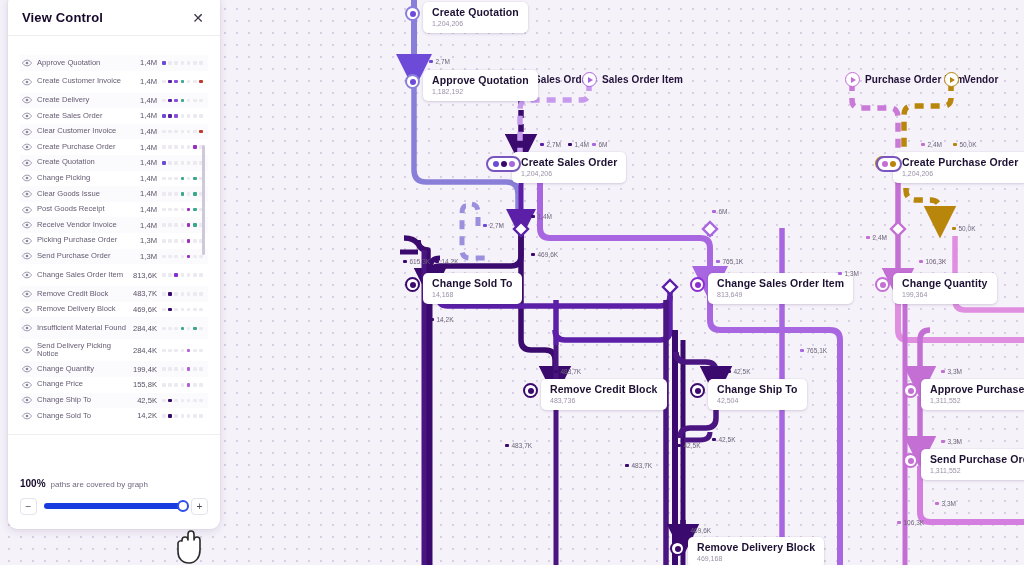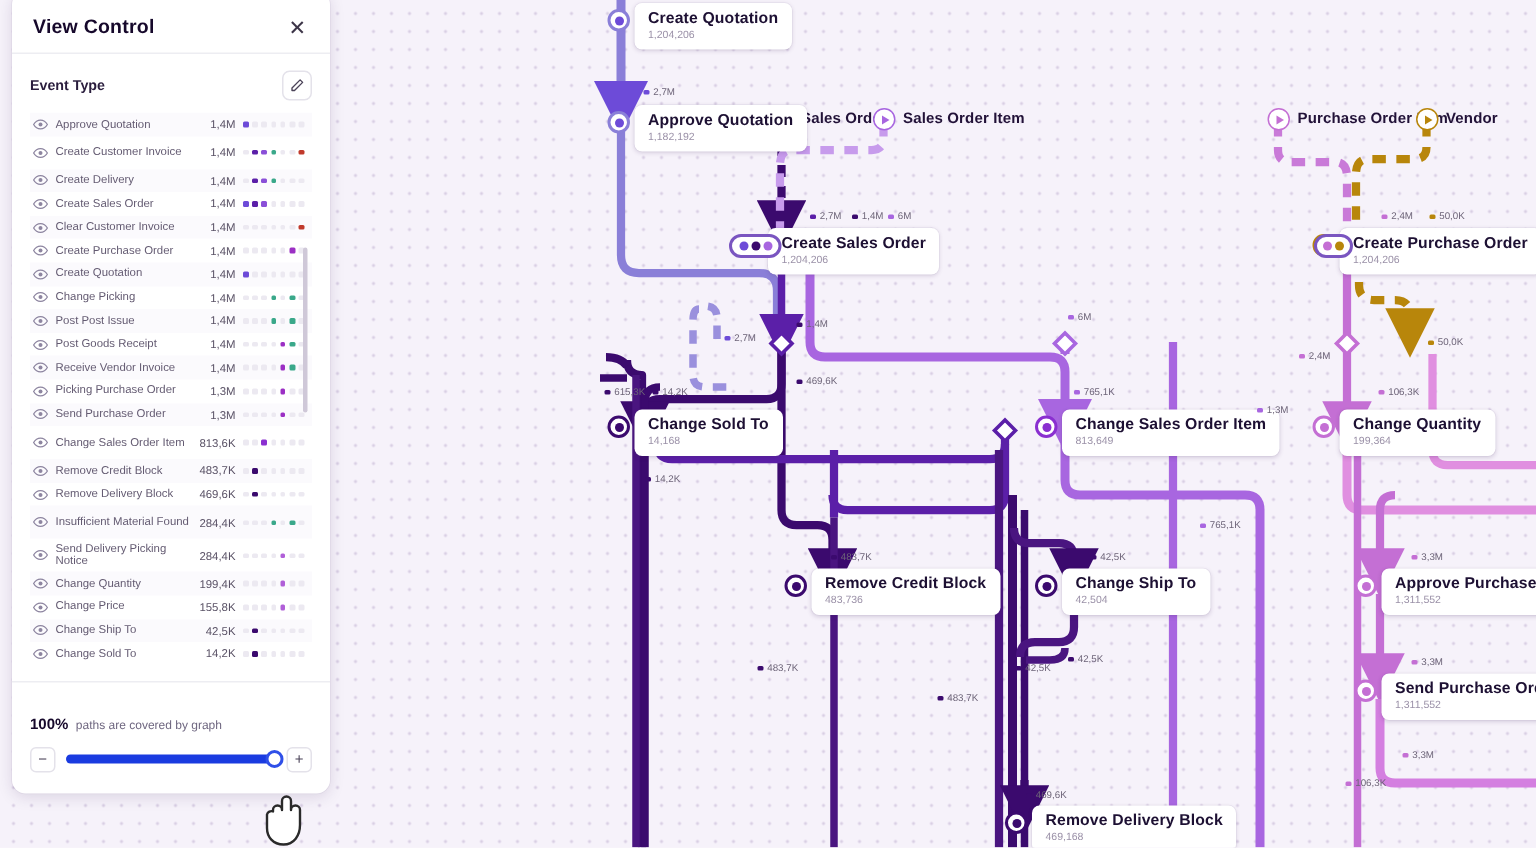--- a/index.html
+++ b/index.html
@@ -125,21 +125,21 @@
     position: absolute; right: 3px; top: 90px; width: 3px; height: 110px;
     background: #cfc8d8; border-radius: 2px;
   }
 
   
   #paths {
     border-top: 1px solid #ededf2; margin-top: 6px; padding: 11px 12px 14px 12px;
   }
   .paths-title { font-size: 11px; font-weight: bold; color: #16082b; }
   .paths-info { margin-top: 12px; font-size: 8px; color: #6f6780; display: flex; align-items: baseline; gap: 5px; }
-  .paths-pct { font-size: 10px; font-weight: bold; color: #16082b; }
+  .paths-pct { font-size: 10px; font-weight: bold; color: #16082b; margin-top: 20px; }
   .slider-row { display: flex; align-items: center; gap: 7px; margin-top: 9px; }
   .step-btn {
     width: 17px; height: 17px; border: 1px solid #e4e2ea; border-radius: 4px;
     background: #fff; font-size: 10px; color: #4b4358; line-height: 15px;
     text-align: center; cursor: pointer; flex: 0 0 17px;
   }
   .slider-track {
     flex: 1; height: 6px; border-radius: 3px; background: #1a3be0; position: relative;
   }
   .slider-knob {
@@ -486,28 +486,20 @@
   </div>
 
   <div id="view-control">
 
     <div class="vc-header">
       <span class="vc-title">View Control</span>
       <span class="vc-close">✕</span>
     </div>
 
     <div class="vc-body">
-      <div class="vc-row">
-        <span class="vc-label">Event Type</span>
-        <span class="sq-btn">
-          <svg width="10" height="10" viewBox="0 0 24 24" fill="none" stroke="#4b4358" stroke-width="2.2" stroke-linecap="round" stroke-linejoin="round">
-            <path d="M17 3l4 4L8 20H4v-4L17 3z"></path>
-            </svg>
-        </span>
-      </div>
 
 
       <div id="event-list">
         <div class="ev-row">
             <span class="ev-eye">
               <svg width="10" height="8" viewBox="0 0 24 18" fill="none" stroke="#8d85a0" stroke-width="2">
                 <path d="M1 9s4-7 11-7 11 7 11 7-4 7-11 7S1 9 1 9z"></path>
                 <circle cx="12" cy="9" r="3.2" fill="#8d85a0" stroke="none"></circle>
               </svg>
             </span>
@@ -656,21 +648,21 @@
               <span></span>
             </span>
           </div>
           <div class="ev-row">
             <span class="ev-eye">
               <svg width="10" height="8" viewBox="0 0 24 18" fill="none" stroke="#8d85a0" stroke-width="2">
                 <path d="M1 9s4-7 11-7 11 7 11 7-4 7-11 7S1 9 1 9z"></path>
                 <circle cx="12" cy="9" r="3.2" fill="#8d85a0" stroke="none"></circle>
               </svg>
             </span>
-            <span class="ev-name">Post Post Issue</span>
+            <span class="ev-name">Clear Goods Issue</span>
             <span class="ev-count">1,4M</span>
             <span class="ev-dots">
               <span></span>
               <span></span>
               <span></span>
               <span style="background: rgb(58, 168, 138);"></span>
               <span></span>
               <span style="background: rgb(58, 168, 138);"></span>
               <span></span>
             </span>

